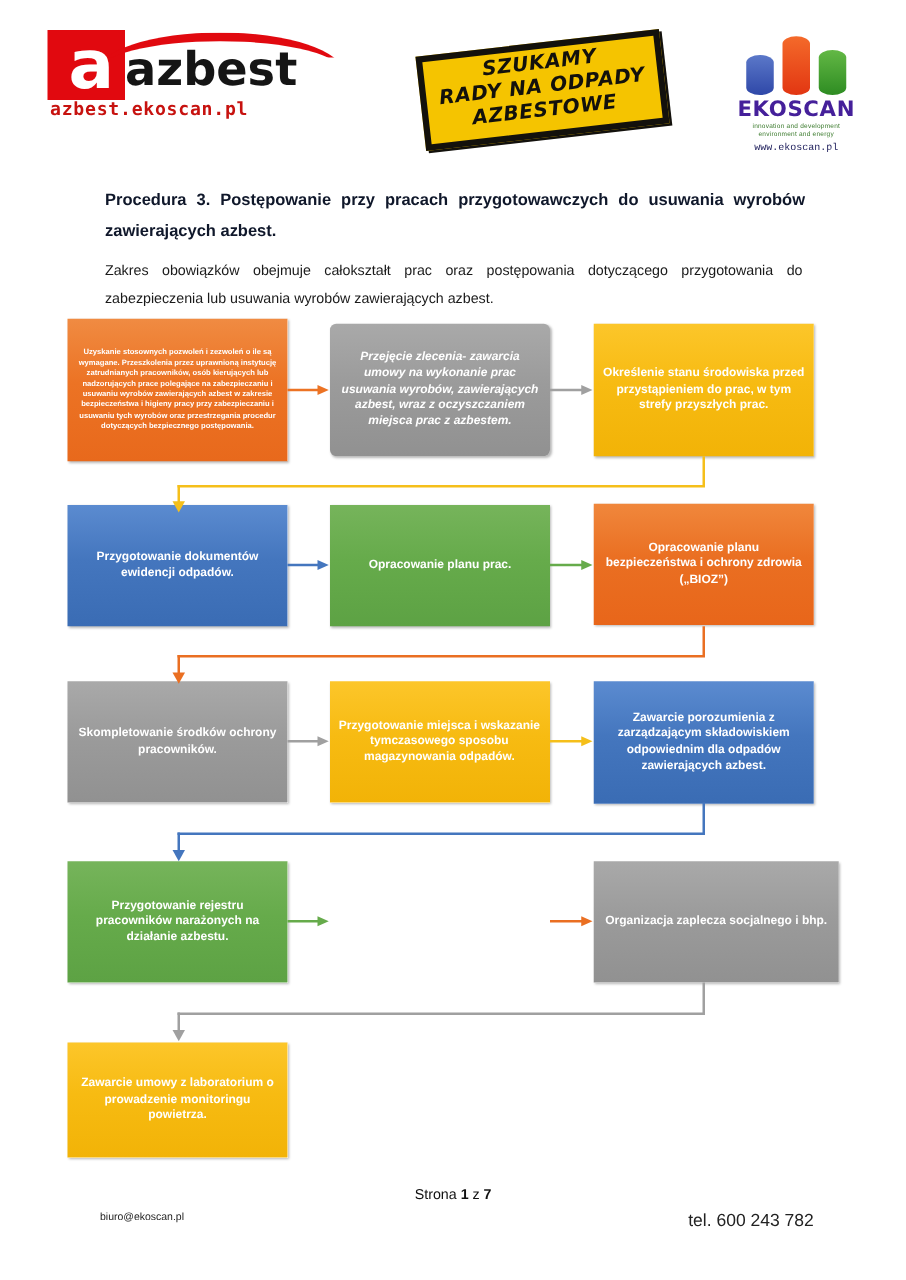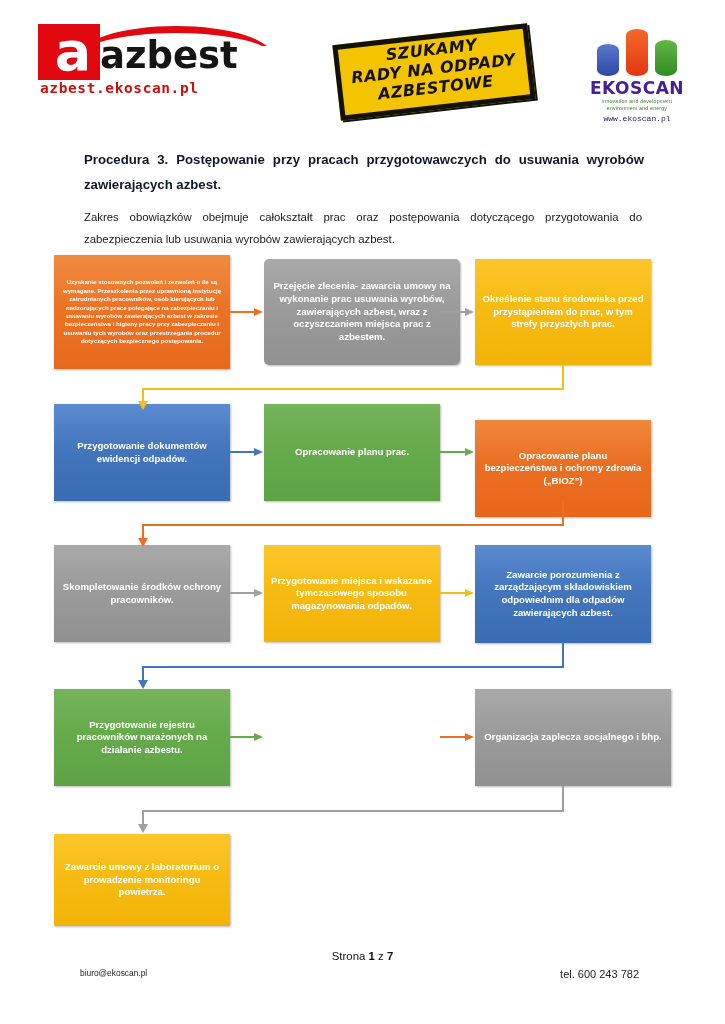--- a/index.html
+++ b/index.html
@@ -216,22 +216,22 @@
   }
   .footer-page b { font-weight: bold; }
   .footer-mail {
     position: absolute;
     left: 80px; top: 968px;
     font-size: 8.4px;
     color: #222222;
   }
   .footer-tel {
     position: absolute;
-    right: 86px; top: 968px;
-    font-size: 11px;
+    right: 74px; top: 968px;
+    font-size: 14px;
     color: #222222;
     padding-left: 10px;
   }
 </style>
 </head>
 <body>
 
 <div class="page">
 
   <div class="header">
@@ -265,29 +265,29 @@
     </div>
   </div>
 
   <div class="doc-title">Procedura 3. Postępowanie przy pracach przygotowawczych do usuwania wyrobów zawierających azbest.</div>
   <div class="doc-intro">Zakres obowiązków obejmuje całokształt prac oraz postępowania dotyczącego przygotowania do zabezpieczenia lub usuwania wyrobów zawierających azbest.</div>
 
   <div class="flow">
 
     <div class="node small c-orange" style="left:54px; top:255px; width:176px; height:114px;">Uzyskanie stosownych pozwoleń i zezwoleń o ile są wymagane.  Przeszkolenia przez uprawnioną instytucję zatrudnianych pracowników, osób kierujących lub nadzorujących prace polegające na zabezpieczaniu i usuwaniu wyrobów zawierających azbest w zakresie bezpieczeństwa i higieny pracy przy zabezpieczaniu i usuwaniu tych wyrobów oraz przestrzegania procedur dotyczących bezpiecznego postępowania.</div>
 
-    <div class="node std c-gray" style="left:264px; top:259px; width:196px; height:106px; border-radius:5px;">Przejęcie zlecenia- zawarcia umowy na wykonanie prac usuwania wyrobów, zawierających azbest, wraz z oczyszczaniem miejsca prac z azbestem.</div>
+    <div class="node std c-gray" style="left:264px; top:259px; width:176px; height:106px; border-radius:5px;font-style:italic;">Przejęcie zlecenia- zawarcia umowy na wykonanie prac usuwania wyrobów, zawierających azbest, wraz z oczyszczaniem miejsca prac z azbestem.</div>
 
     <div class="node std c-yellow" style="left:475px; top:259px; width:176px; height:106px;">Określenie stanu środowiska przed przystąpieniem do prac, w tym strefy przyszłych prac.</div>
 
     <div class="node std c-blue" style="left:54px; top:404px; width:176px; height:97px;">Przygotowanie dokumentów ewidencji odpadów.</div>
 
     <div class="node std c-green" style="left:264px; top:404px; width:176px; height:97px;">Opracowanie planu prac.</div>
 
-    <div class="node std c-orange2" style="left:475px; top:420px; width:176px; height:97px;">Opracowanie planu bezpieczeństwa i ochrony zdrowia („BIOZ”)</div>
+    <div class="node std c-orange2" style="left:475px; top:403px; width:176px; height:97px;">Opracowanie planu bezpieczeństwa i ochrony zdrowia („BIOZ”)</div>
 
     <div class="node std c-gray" style="left:54px; top:545px; width:176px; height:97px;">Skompletowanie środków ochrony pracowników.</div>
 
     <div class="node std c-yellow" style="left:264px; top:545px; width:176px; height:97px;padding-left:6px;">Przygotowanie miejsca i wskazanie tymczasowego sposobu magazynowania odpadów.</div>
 
     <div class="node std c-blue" style="left:475px; top:545px; width:176px; height:98px;">Zawarcie porozumienia z zarządzającym składowiskiem odpowiednim dla odpadów zawierających azbest.</div>
 
     <div class="node std c-green" style="left:54px; top:689px; width:176px; height:97px;">Przygotowanie rejestru pracowników narażonych na działanie azbestu.</div>
 
 

